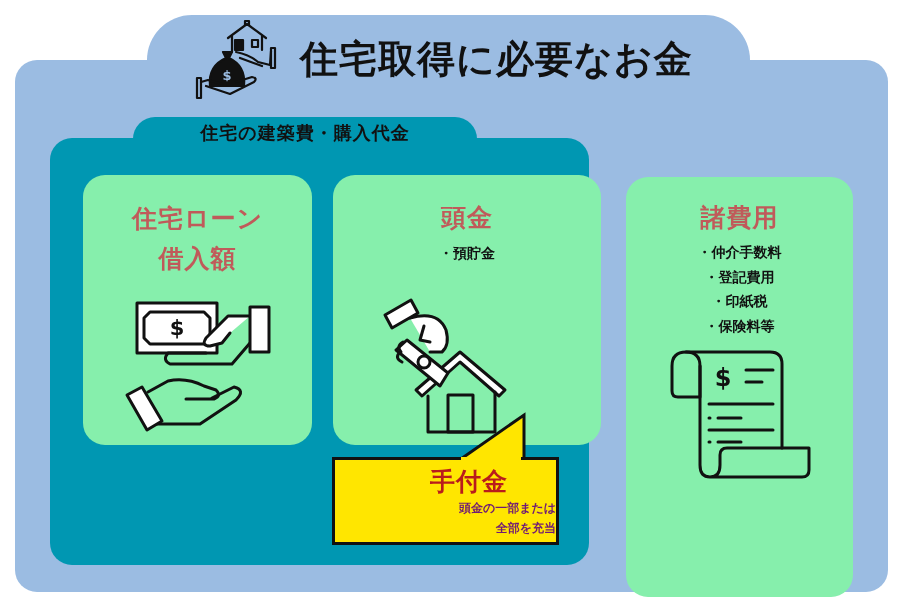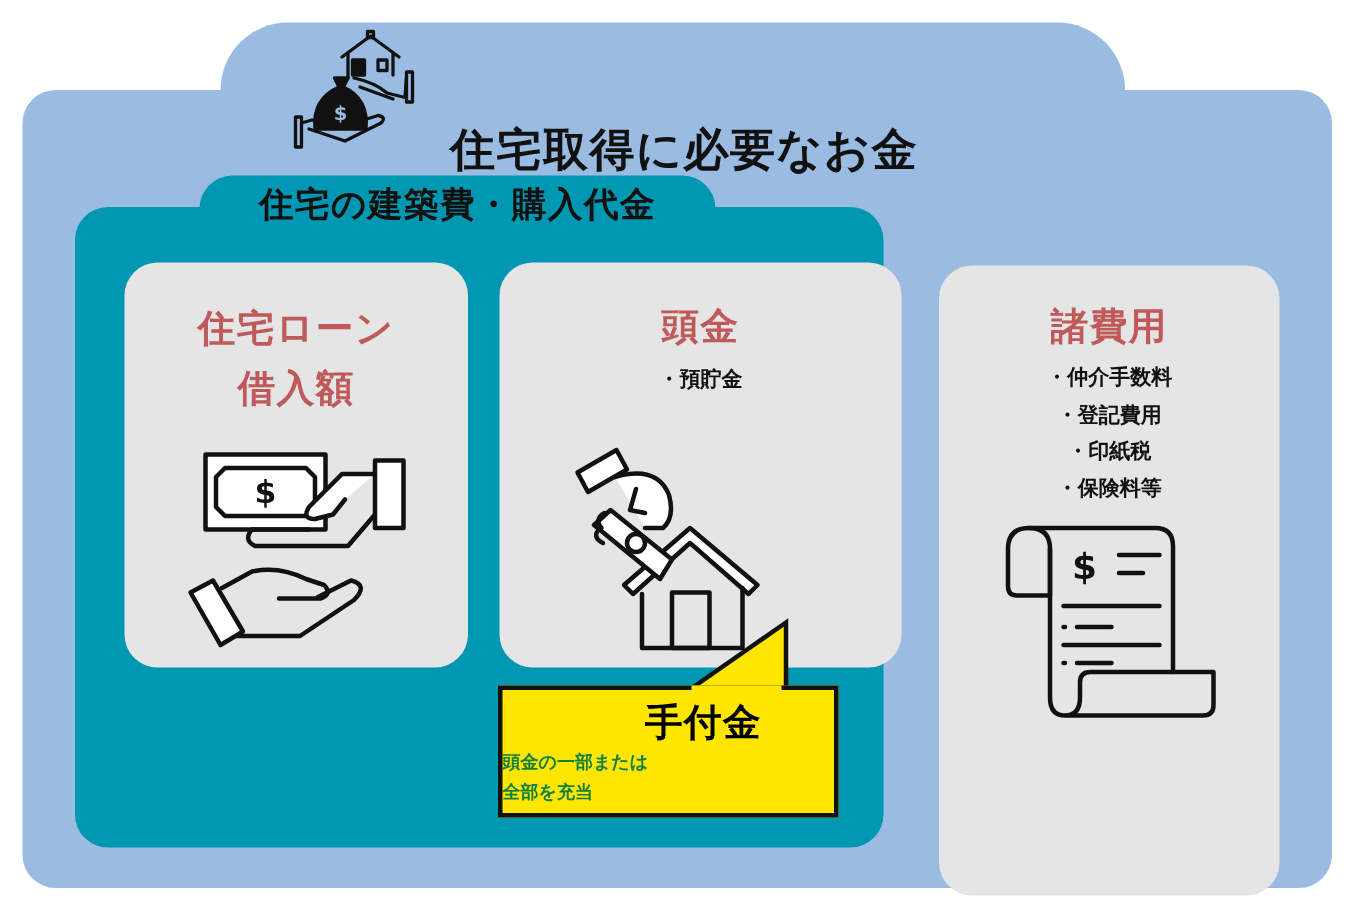--- a/index.html
+++ b/index.html
@@ -1,34 +1,34 @@
 <!DOCTYPE html>
 <html><head>
 <meta charset="utf-8">
 <style>
   html, body { margin:0; padding:0; background:#ffffff; }
   body { width:900px; height:600px; position:relative; overflow:hidden;
          font-family:"DejaVu Sans", "Liberation Sans", sans-serif; }
   .abs { position:absolute; }
   .outer-main { left:15px; top:60px; width:873px; height:532px; background:#9bbce2; border-radius:22px; }
   .outer-tab  { left:147px; top:15px; width:603px; height:90px; background:#9bbce2; border-radius:45px 45px 0 0; }
-  .title { left:300px; top:34px; width:420px; font-size:30px; font-weight:bold; color:#111; letter-spacing:1px; white-space:nowrap;margin-top:46px; }
+  .title { left:300px; top:34px; width:420px; font-size:38px; font-weight:bold; color:#111; letter-spacing:1px; white-space:nowrap; }
   .teal-main { left:50px; top:138px; width:539px; height:427px; background:#0097b2; border-radius:22px; }
   .teal-tab  { left:133px; top:117px; width:344px; height:40px; background:#0097b2; border-radius:22px 22px 0 0; }
-  .teal-title { left:133px; top:121px; width:344px; text-align:center; font-size:23px; font-weight:bold; color:#111; letter-spacing:1px; white-space:nowrap; }
-  .card { background:#e5e5e5; border-radius:22px; }
+  .teal-title { left:133px; top:121px; width:344px; text-align:center; font-size:18px; font-weight:bold; color:#111; letter-spacing:1px; white-space:nowrap; }
+  .card { background:#86efac; border-radius:22px; }
   .card-left  { left:83px;  top:175px; width:229px; height:270px; }
   .card-mid   { left:333px; top:175px; width:268px; height:270px; }
   .card-right { left:626px; top:177px; width:227px; height:420px; }
   .card-head { font-size:25px; font-weight:bold; color:#c05a5a; text-align:center; letter-spacing:1px; line-height:38px; }
   .bullets { font-size:14px; font-weight:bold; color:#111; text-align:center; line-height:24.5px; }
   .callout-tail { left:455px; top:413px; }
   .callout { left:332px; top:457px; width:221px; height:82px; background:#ffe600; border:3px solid #111; }
-  .callout-head { font-size:25px; font-weight:bold; color:#000000; text-align:center; margin-top:6px; line-height:32px; letter-spacing:1px;padding-left:47px; }
-  .callout-sub { font-size:12px; font-weight:bold; color:#15803d; text-align:left; line-height:20px; }
+  .callout-head { font-size:25px; font-weight:bold; color:#b91c1c; text-align:center; margin-top:6px; line-height:32px; letter-spacing:1px;padding-left:47px; }
+  .callout-sub { font-size:12px; font-weight:bold; color:#701a75; text-align:right; line-height:20px; }
   svg { overflow:visible; }
 </style>
 </head>
 <body>
 
 <div class="abs outer-tab"></div>
 <div class="abs outer-main"></div>
 
 <svg class="abs" style="left:190px;top:18px" width="100" height="82" viewBox="190 18 100 82">
   <g fill="none" stroke="#111" stroke-width="2.2" stroke-linejoin="round" stroke-linecap="round">

